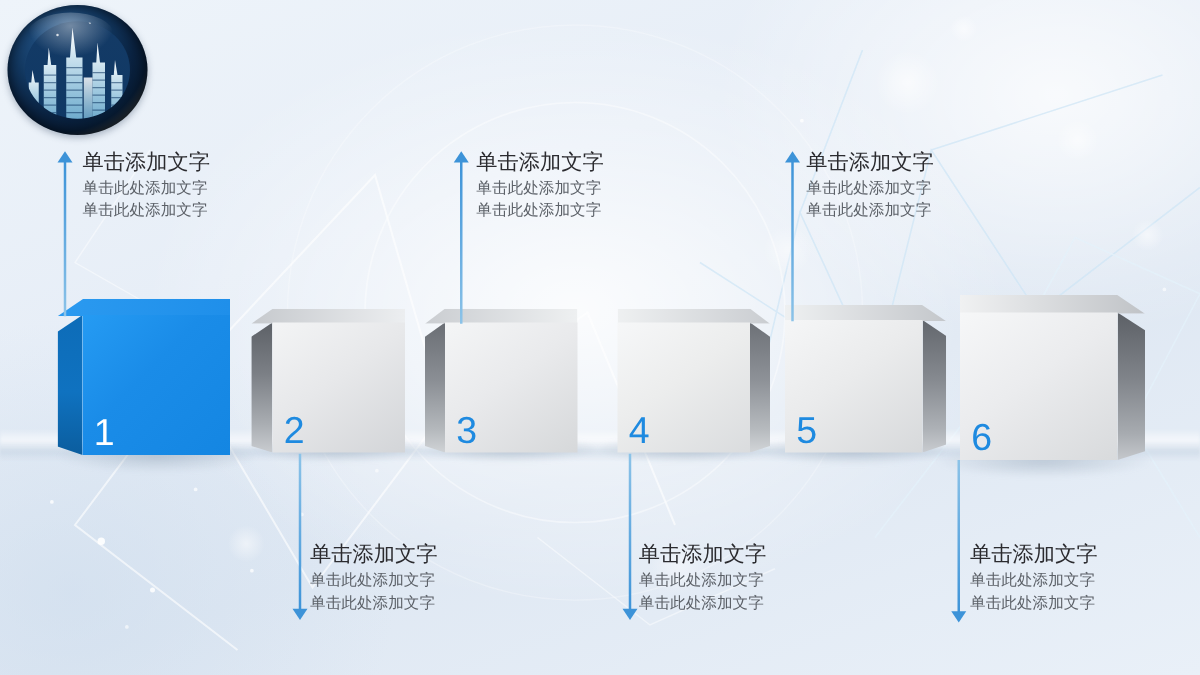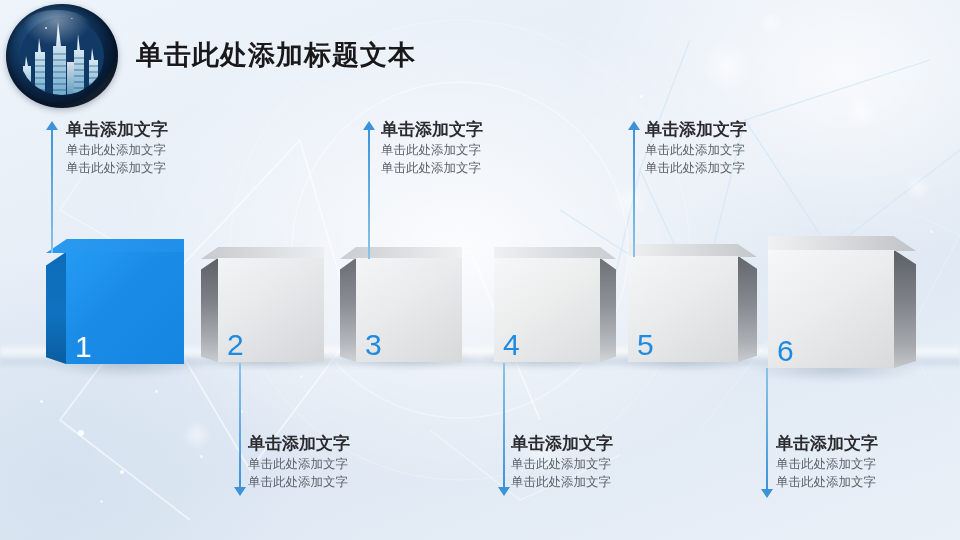--- a/index.html
+++ b/index.html
@@ -73,21 +73,20 @@
   .conn.up .stem{background:linear-gradient(180deg,#3d93d8 0%,#8cc3e8 100%);}
   .conn.up .head{top:0;border-left:6px solid transparent;border-right:6px solid transparent;border-bottom:9px solid #3d93d8;}
   .conn.down .stem{background:linear-gradient(180deg,#8cc3e8 0%,#3d93d8 100%);}
   .conn.down .head{bottom:0;border-left:6px solid transparent;border-right:6px solid transparent;border-top:9px solid #3d93d8;}
 
   
   .txt{position:absolute;}
   .txt .hd{
     font-size:17px;color:#2b2b2f;line-height:1.36;white-space:nowrap;
     font-family:"Liberation Sans","DejaVu Sans",sans-serif;
-    font-weight:bold;
   }
   .txt .ln{
     font-size:12.5px;color:#5c6168;line-height:1.46;white-space:nowrap;
     font-family:"Liberation Sans","DejaVu Sans",sans-serif;
   }
 </style>
 </head>
 <body>
 
 <div id="slide">
@@ -175,21 +174,20 @@
               <circle cx="88" cy="22" r="1"></circle>
             <circle cx="66" cy="14" r="1"></circle>
               <circle cx="40" cy="24" r="1"></circle>
           </g>
         </g>
       </svg>
       <div class="gloss"></div>
     </div>
   </div>
 
-  <div id="title">单击此处添加标题文本</div>
 
   <div class="shadow" style="left:46px;top:352px;width:160px;height:26px;"></div>
   <div class="shadow" style="left:200px;top:348px;width:140px;height:22px;"></div>
   <div class="shadow" style="left:338px;top:348px;width:140px;height:22px;"></div>
   <div class="shadow" style="left:478px;top:348px;width:140px;height:22px;"></div>
   <div class="shadow" style="left:608px;top:348px;width:150px;height:24px;"></div>
   <div class="shadow" style="left:750px;top:356px;width:170px;height:26px;"></div>
 
   <div class="cube" style="left:66px;top:252px;width:118px;height:112px;">
     <div class="face-side" style="left:-20px;width:20px;background:linear-gradient(180deg,#0d6cb8 0%,#0f72c0 55%,#0b5d9e 100%);clip-path:polygon(0 12%,100% 0,100% 100%,0 94%);"></div>

